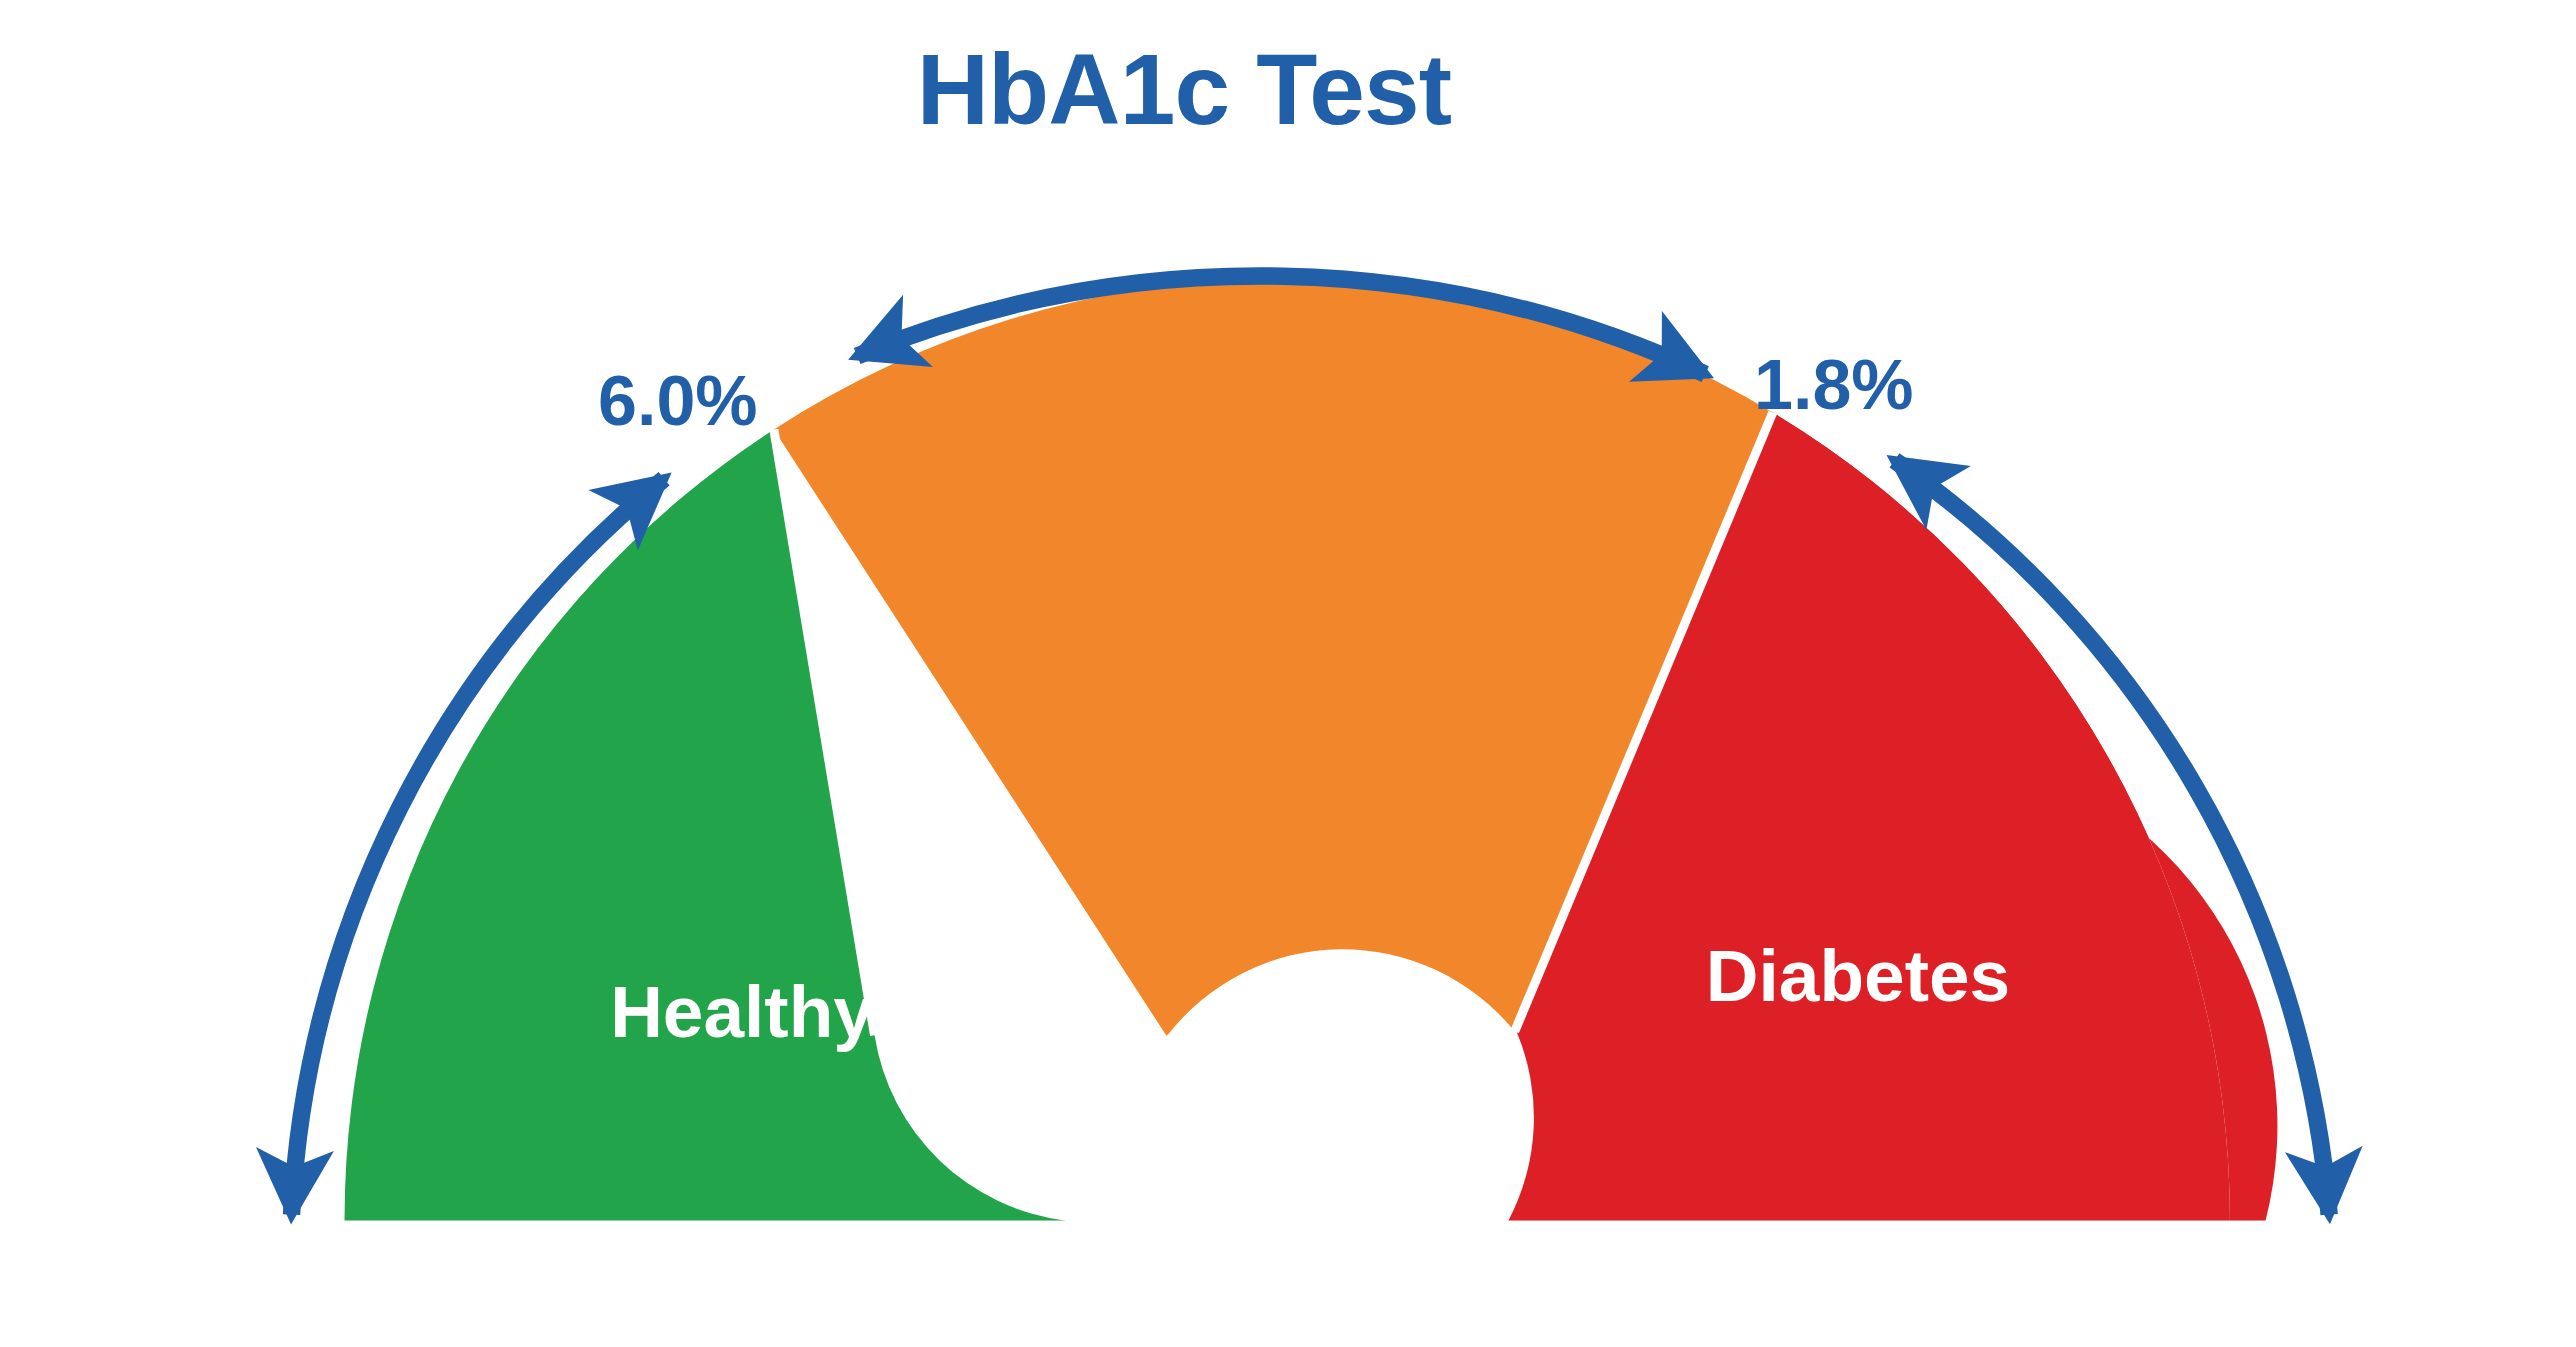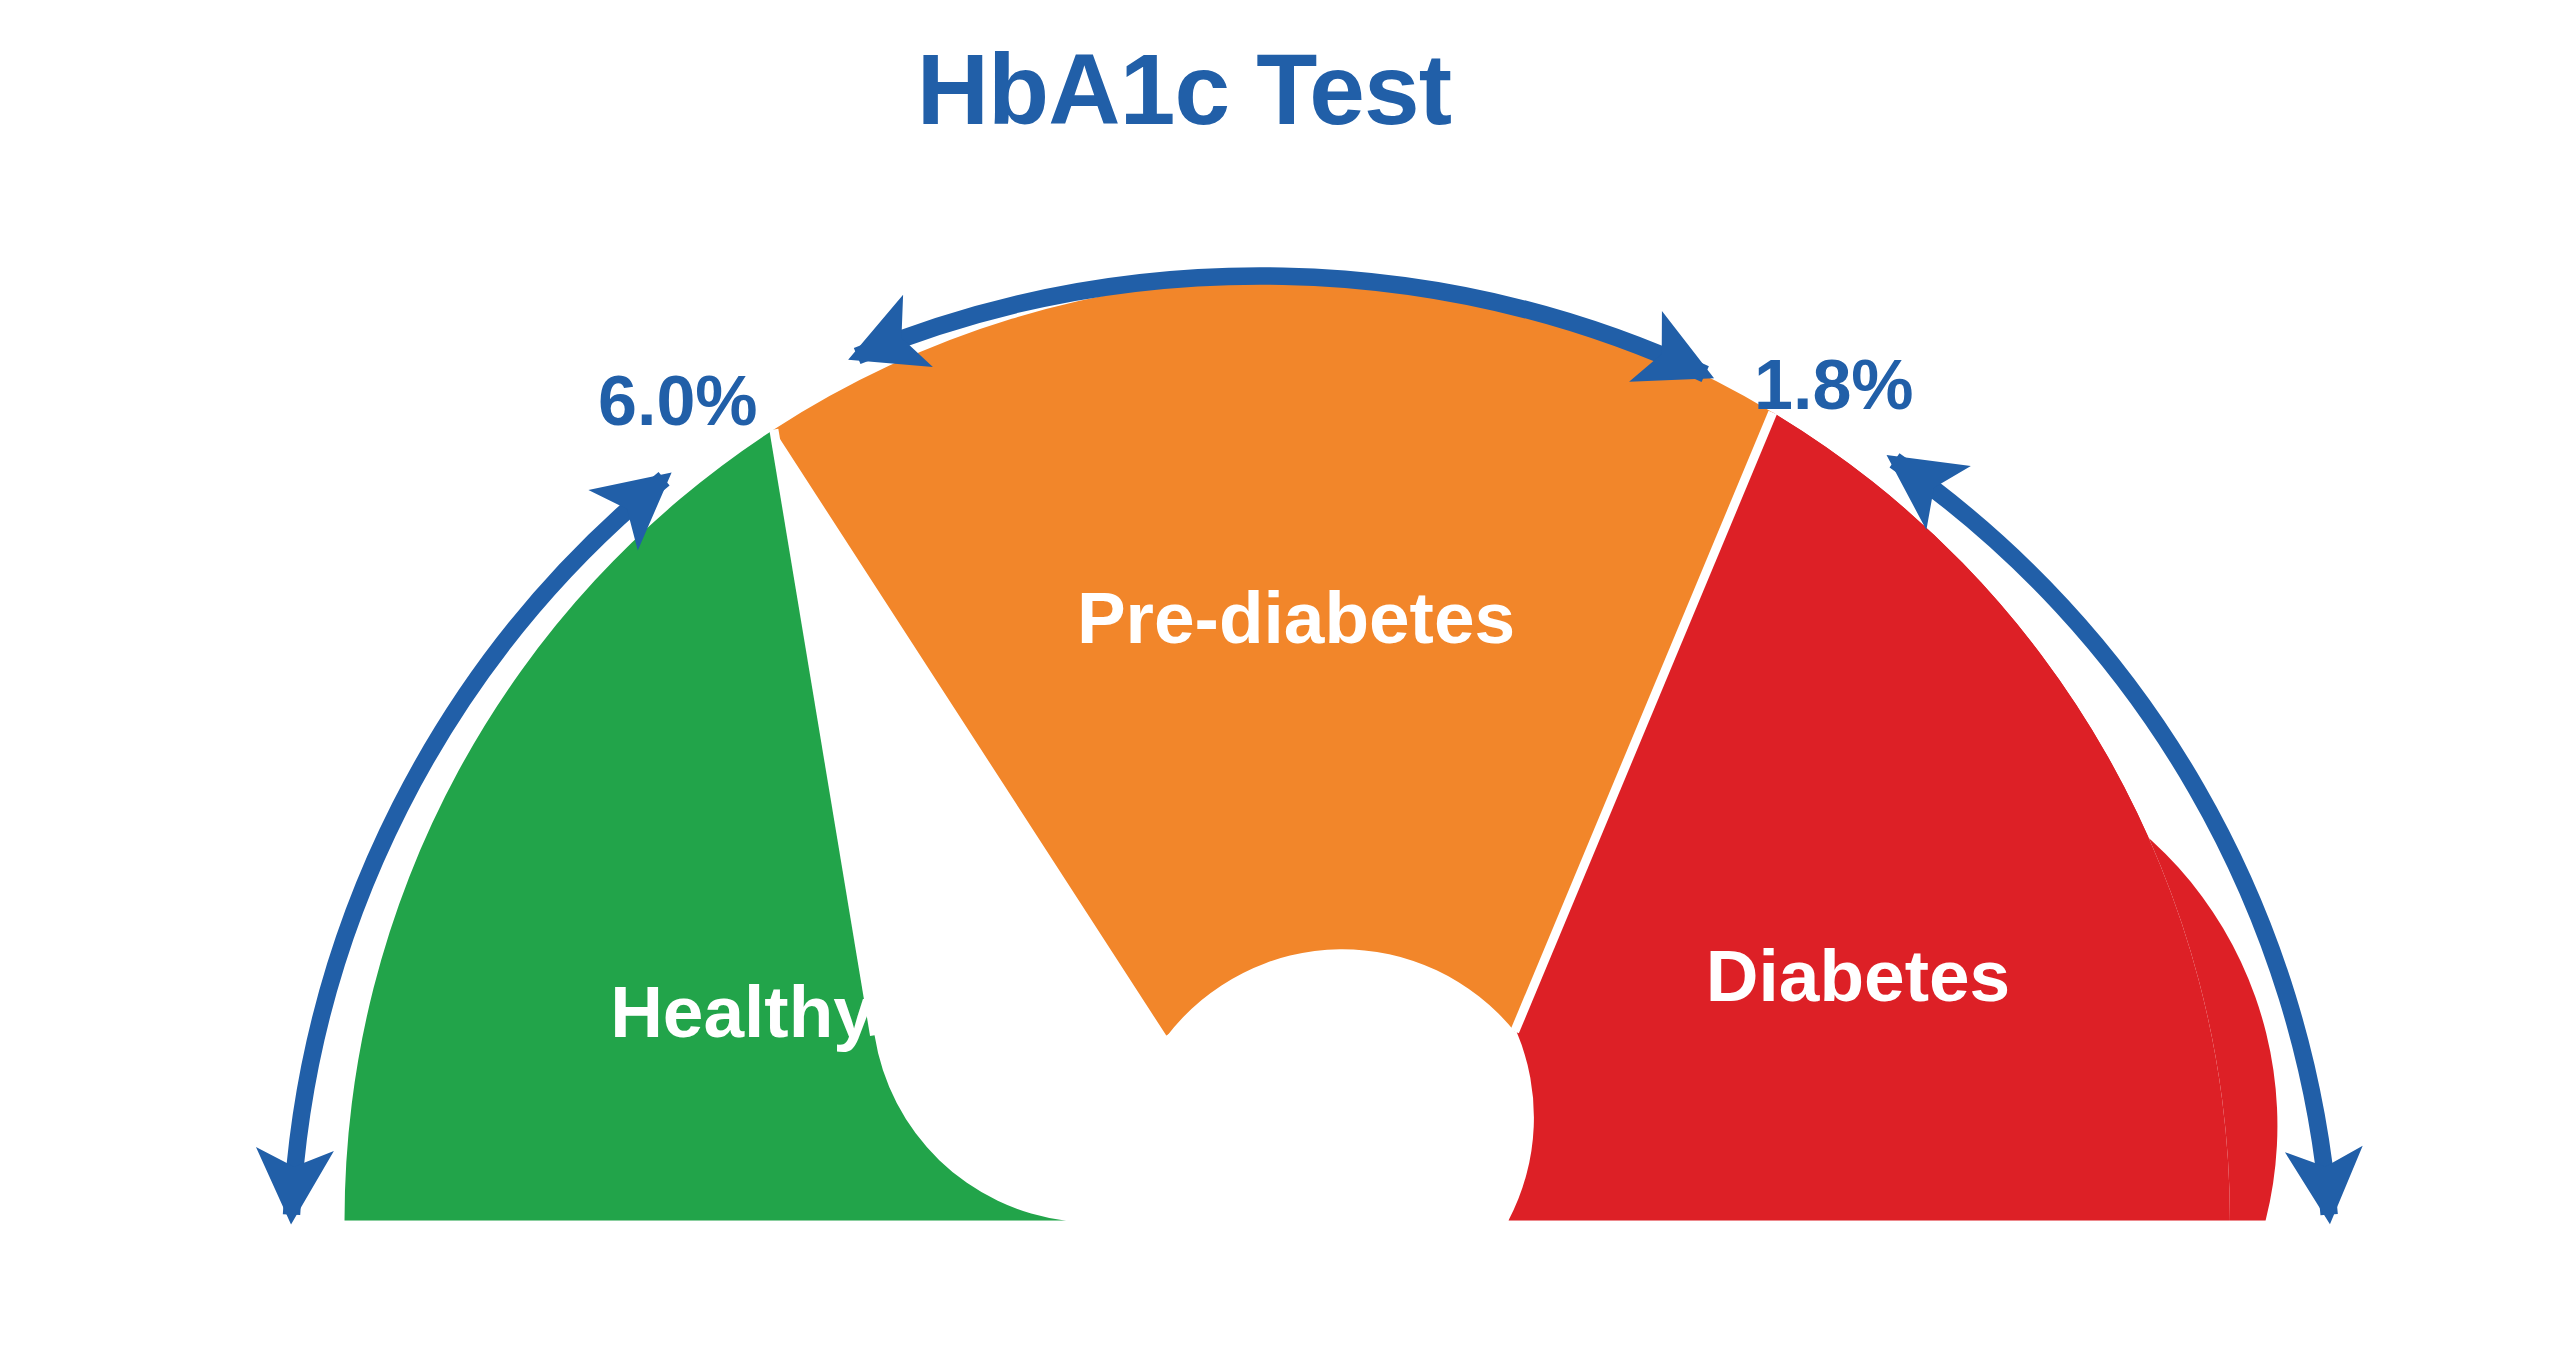--- a/index.html
+++ b/index.html
@@ -127,18 +127,17 @@
   </svg>
 
   <div class="chart-title">HbA1c Test</div>
 
   <div class="threshold-label" id="label-low">6.0%</div>
 
   <div class="threshold-label" id="label-high">1.8%</div>
 
   <div class="segment-label" id="seg-label-0">Healthy</div>
 
-  <div class="segment-label" id="seg-label-1">Pre-diabetes</div>
 
   <div class="segment-label" id="seg-label-2">Diabetes</div>
 
 </div>
 
 
 </body></html>

